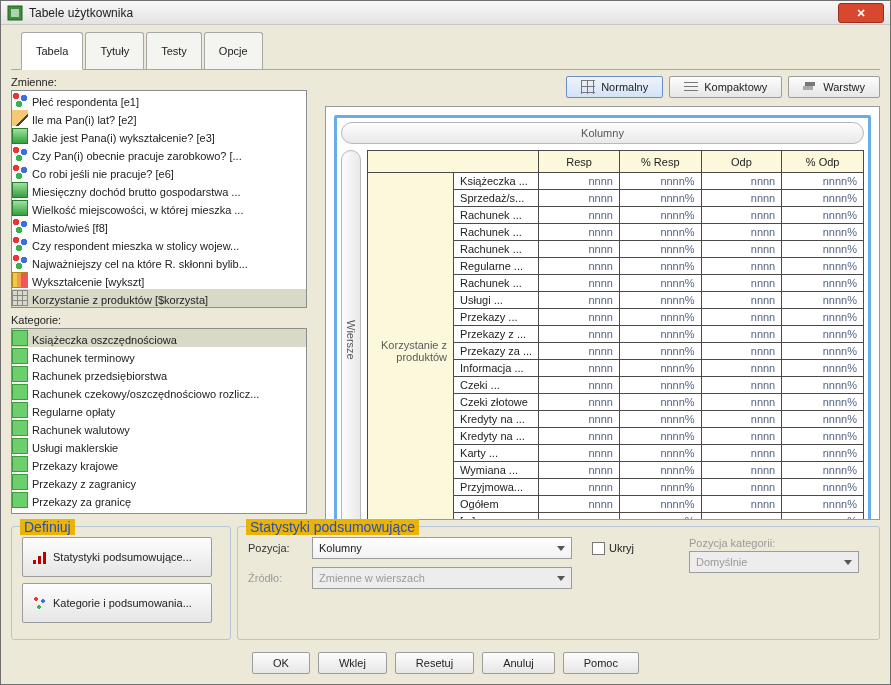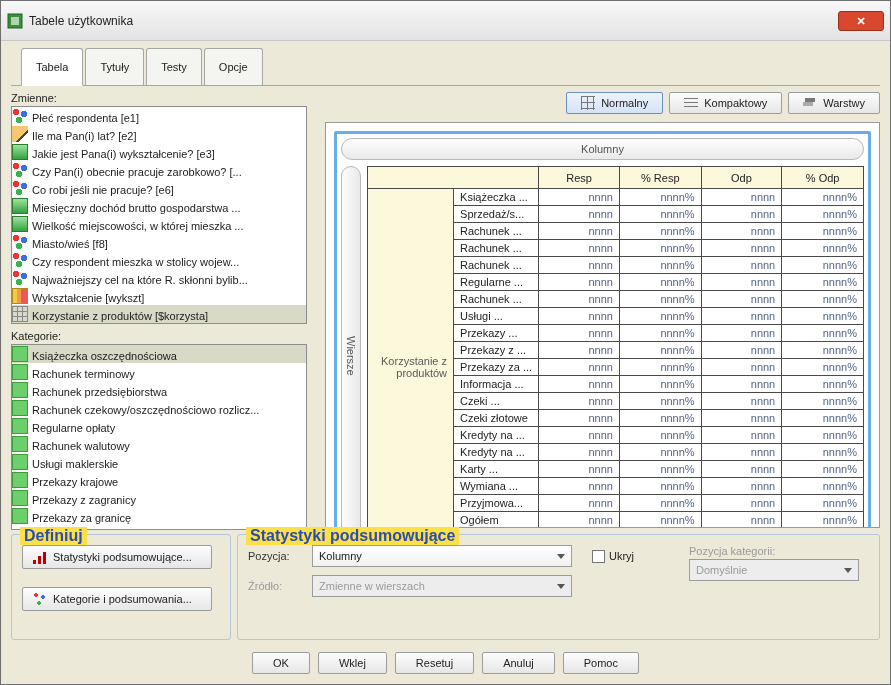--- a/index.html
+++ b/index.html
@@ -1,21 +1,21 @@
 <!DOCTYPE html>
 <html><head>
 <meta charset="utf-8">
 <style>
   * { box-sizing: border-box; }
   html, body { margin:0; padding:0; font-family: "Segoe UI", Tahoma, Arial, sans-serif; font-size:11px; color:#222; }
   body { background:#f0f0f0; }
 
   
   .window { width:891px; height:685px; background:#ece9d8; border:1px solid #6f6f6f; display:flex; flex-direction:column; }
-  .titlebar { height:40px; background:linear-gradient(#f8f8f8,#e3e3e3); border-bottom:1px solid #c7c7c7; display:flex; align-items:center; padding:0 6px; }
+  .titlebar { height:24px; background:linear-gradient(#f8f8f8,#e3e3e3); border-bottom:1px solid #c7c7c7; display:flex; align-items:center; padding:0 6px; }
   .titlebar .title-icon { width:16px; height:16px; margin-right:6px; }
   .titlebar .title-text { flex:1; font-size:12px; }
   .titlebar .win-close { width:46px; height:20px; background:#d7482f; border:1px solid #9b2e19; border-radius:3px; color:#fff; text-align:center; line-height:18px; cursor:pointer; font-weight:bold; }
 
   
   .tabs-row { display:flex; align-items:flex-end; padding:6px 10px 0 10px; gap:0; }
   .tab { padding:12px 14px; border:1px solid #a7a7a7; border-bottom:none; background:#f4f4f1; border-radius:3px 3px 0 0; margin-right:2px; cursor:pointer; }
   .tab.active { background:#fff; border-bottom:1px solid #fff; position:relative; top:1px; }
   .tabset-wrap { border-bottom:1px solid #a7a7a7; margin:0 10px; }
 
@@ -79,24 +79,24 @@
   .design-table th, .design-table td { border:1px solid #4a4a4a; padding:2px 6px; font-weight:normal; }
   .design-table thead th { background:#fbf8dc; text-align:center; height:22px; }
   .row-group-cell { background:#fbf8dc; color:#5a5a5a; text-align:right; vertical-align:middle; width:88px; }
   .row-label-cell { background:#fff; white-space:nowrap; }
   .val-cell { text-align:right; background:#fff; color:#568; width:86px; }
   .corner-cell { background:#fbf8dc; }
 
   
   .bottom-area { display:flex; gap:6px; padding:0 10px 6px 10px; }
   .groupbox { border:1px solid #b5c5da; border-radius:3px; padding:10px 10px 10px 10px; position:relative; background:#ece9d8; }
-  .groupbox .gtitle { position:absolute; top:-8px; left:8px; background:#fde047; padding:0 4px; color:#2a4db2; font-size:16px;font-weight:bold; }
+  .groupbox .gtitle { position:absolute; top:-8px; left:8px; background:#eab308; padding:0 4px; color:#2a4db2; font-size:14px; }
   .gb-define { width:220px; }
   .gb-stats { flex:1; }
-  .btn { display:flex; align-items:center; gap:6px; padding:4px 10px; border:1px solid #9c9c9c; background:linear-gradient(#fdfdfd,#e6e6e6); border-radius:2px; cursor:pointer; margin-bottom:18px; width:190px; }
+  .btn { display:flex; align-items:center; gap:6px; padding:12px 10px; border:1px solid #9c9c9c; background:linear-gradient(#fdfdfd,#e6e6e6); border-radius:2px; cursor:pointer; margin-bottom:6px; width:190px; }
   .btn .bic { width:14px; height:14px; display:inline-block; }
   .bic-stats { background:linear-gradient(#b00,#b00) 0 10px/3px 4px no-repeat,
                linear-gradient(#b00,#b00) 5px 6px/3px 8px no-repeat,
                linear-gradient(#b00,#b00) 10px 2px/3px 12px no-repeat; }
   .bic-catsum { background:radial-gradient(circle at 3px 3px,#e33 0 2px,transparent 2px),
                 radial-gradient(circle at 10px 5px,#3a6fe3 0 2px,transparent 2px),
                 radial-gradient(circle at 6px 11px,#37b24d 0 2px,transparent 2px); }
   .form-row { display:flex; align-items:center; gap:8px; }
   .form-row.gap { margin-bottom:8px; }
   .form-row label { width:56px; color:#333; }

